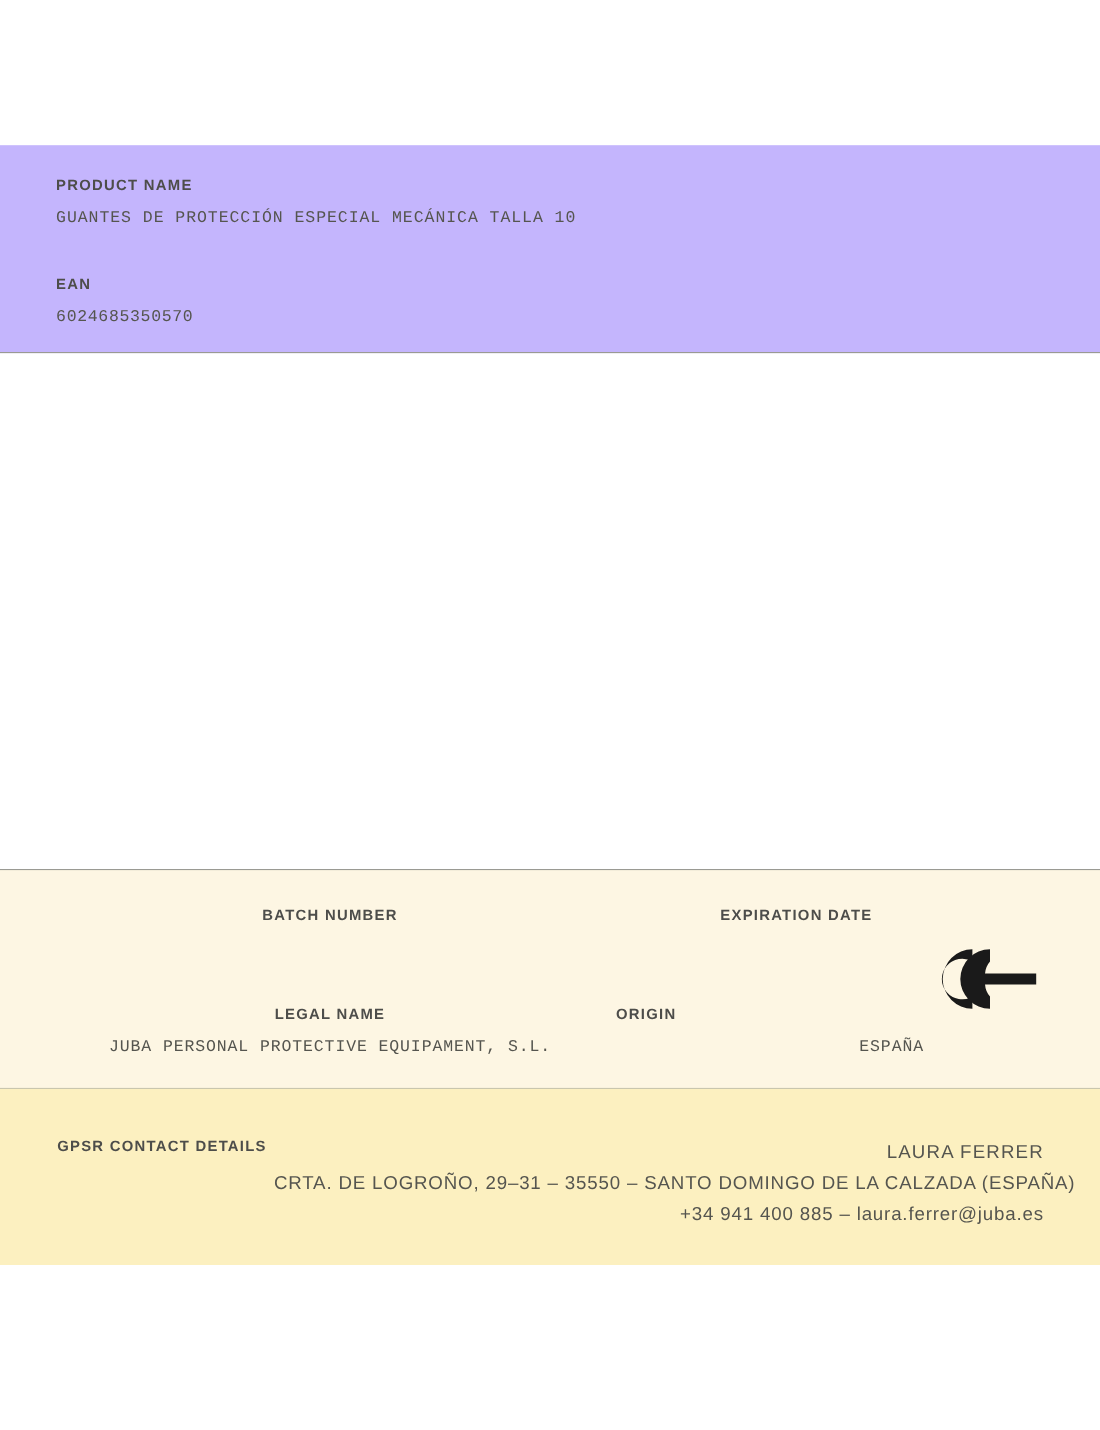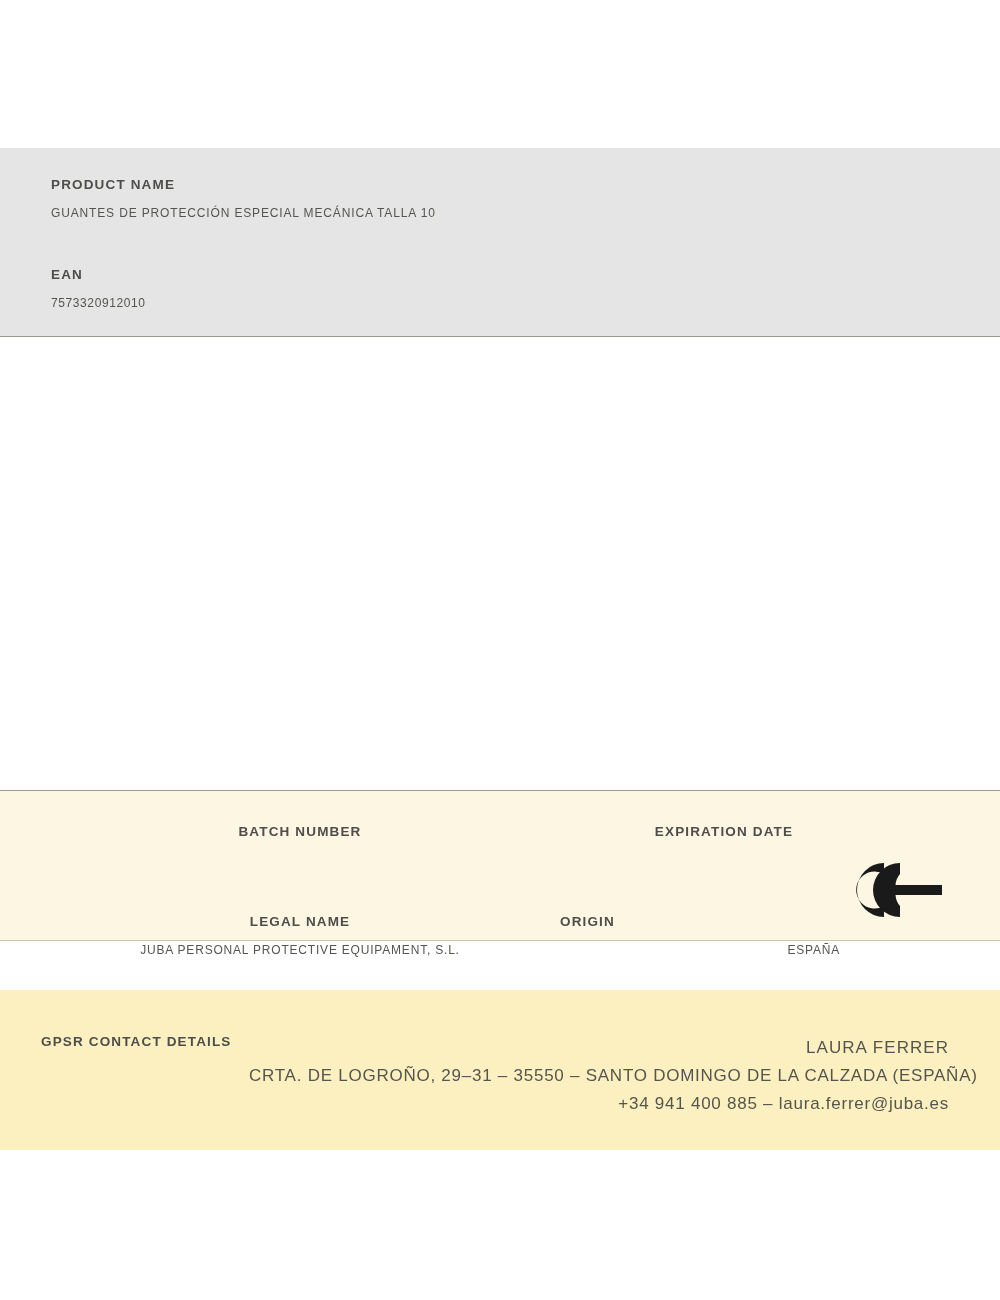--- a/index.html
+++ b/index.html
@@ -31,39 +31,40 @@
     top: 0;
     width: 1000px;
     height: 148px;
     background: #ffffff;
   }
 
   
   .product-band {
     position: absolute;
     left: 0;
-    top: 148px;
+    top: 132px;
     width: 1000px;
     height: 189px;
-    background: #e5e5e5;
+    background: #c4b5fd;
     border-bottom: 1px solid #9a9a93;
     box-sizing: border-box;
   }
   .label {
     font-size: 13.5px;
     font-weight: bold;
     letter-spacing: 1.15px;
     color: #4d4d4a;
     text-transform: uppercase;
   }
   .value {
-    font-size: 12px;
+    font-size: 15px;
     font-weight: normal;
     letter-spacing: 0.7px;
     color: #55554f;
+    font-family: Liberation Mono, monospace;
   }
   .product-name-label {
     position: absolute;
     left: 51px;
     top: 29px;
   }
   .product-name-value {
     position: absolute;
     left: 51px;
     top: 58px;
@@ -91,21 +92,21 @@
     height: 453px;
     background: #ffffff;
   }
 
   
   .batch-band {
     position: absolute;
     left: 0;
     top: 790px;
     width: 1000px;
-    height: 151px;
+    height: 200px;
     background: #fdf6e3;
     border-top: 1px solid #9a9a93;
     border-bottom: 1px solid #c9c6ae;
     box-sizing: border-box;
   }
   .col-center {
     position: absolute;
     text-align: center;
   }
 
@@ -171,21 +172,21 @@
     position: absolute;
     left: 0;
     top: 990px;
     width: 1000px;
     height: 160px;
     background: #fcf0c0;
     box-sizing: border-box;
   }
   .gpsr-label {
     position: absolute;
-    left: 41px;
+    left: 52px;
     top: 44px;
   }
   .gpsr-lines {
     position: absolute;
     right: 51px;
     top: 44px;
     text-align: right;
     width: 700px;
   }
   .gpsr-lines .gline {
@@ -213,21 +214,21 @@
 <body>
 
 <div class="page">
 
   <div class="top-blank"></div>
 
   <div class="product-band">
     <div class="label product-name-label">PRODUCT NAME</div>
     <div class="value product-name-value">GUANTES DE PROTECCIÓN ESPECIAL MECÁNICA TALLA 10</div>
     <div class="label ean-label">EAN</div>
-    <div class="value ean-value">7573320912010</div>
+    <div class="value ean-value">6024685350570</div>
   </div>
 
   <div class="middle-blank"></div>
 
   <div class="batch-band">
     <div class="label col-center batch-number-label">BATCH NUMBER</div>
     <div class="value col-center batch-number-value"></div>
 
     <div class="label col-center expiration-label">EXPIRATION DATE</div>
     <div class="value col-center expiration-value"></div>

